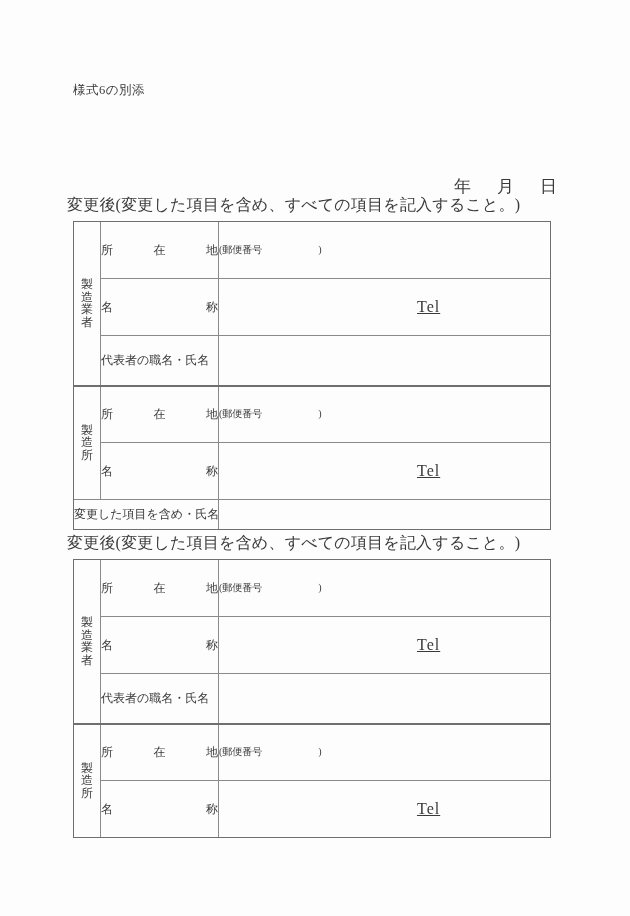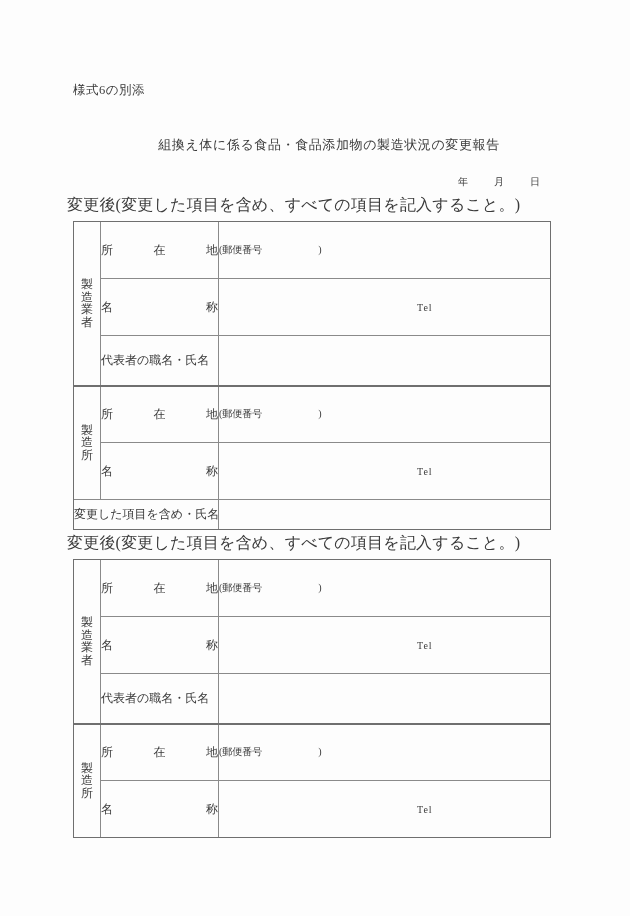--- a/index.html
+++ b/index.html
@@ -40,23 +40,23 @@
     top: 136px;
     text-align: center;
     font-size: 13px;
     letter-spacing: 0.6px;
     white-space: nowrap;
     padding-left: 28px;
   }
 
   .date-line {
     position: absolute;
-    right: 90px;
+    right: 73px;
     top: 175px;
-    font-size: 10px;
+    font-size: 17px;
     white-space: nowrap;
   }
   .date-line span { display: inline-block; }
   .date-unit-y { margin-right: 26px; }
   .date-unit-m { margin-right: 26px; }
 
   .section-note {
     position: absolute;
     left: 67px;
     font-size: 16px;
@@ -153,40 +153,40 @@
     position: relative;
     vertical-align: middle;
     padding: 0;
   }
   .tel-text {
     position: absolute;
     left: 198px;
     top: 50%;
     transform: translateY(-50%);
     font-family: "Liberation Serif", "DejaVu Serif", serif;
-    font-size: 10px;
+    font-size: 16px;
     letter-spacing: 1px;
+    text-decoration: underline;
   }
 
   .blank-cell { padding: 0; }
 
   
   .r-addr  { height: 57px; }
   .r-name  { height: 57px; }
   .r-rep   { height: 50px; }
   .r-mgr   { height: 30px; }
 </style>
 </head>
 <body>
 
 <div class="page">
 
   <div class="form-code">様式6の別添</div>
 
-  <div class="doc-title">組換え体に係る食品・食品添加物の製造状況の変更報告</div>
 
   <div class="date-line">
     <span class="date-unit-y">年</span><span class="date-unit-m">月</span><span>日</span>
   </div>
 
   <div class="section-note note-1">変更後(変更した項目を含め、すべての項目を記入すること。)</div>
 
   <table class="form-table table-1">
     <colgroup>
       <col class="col-group">

